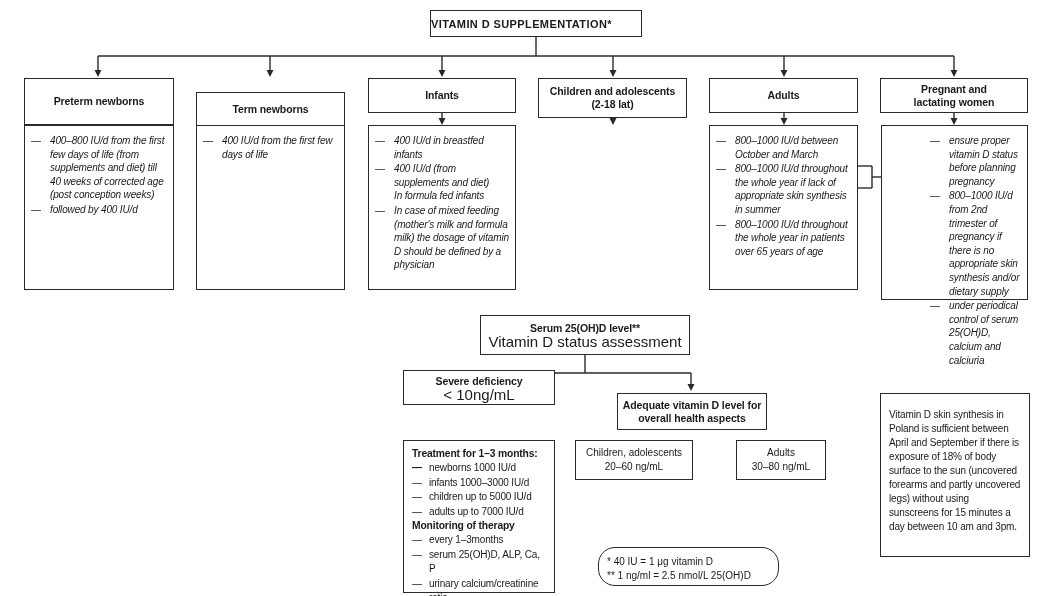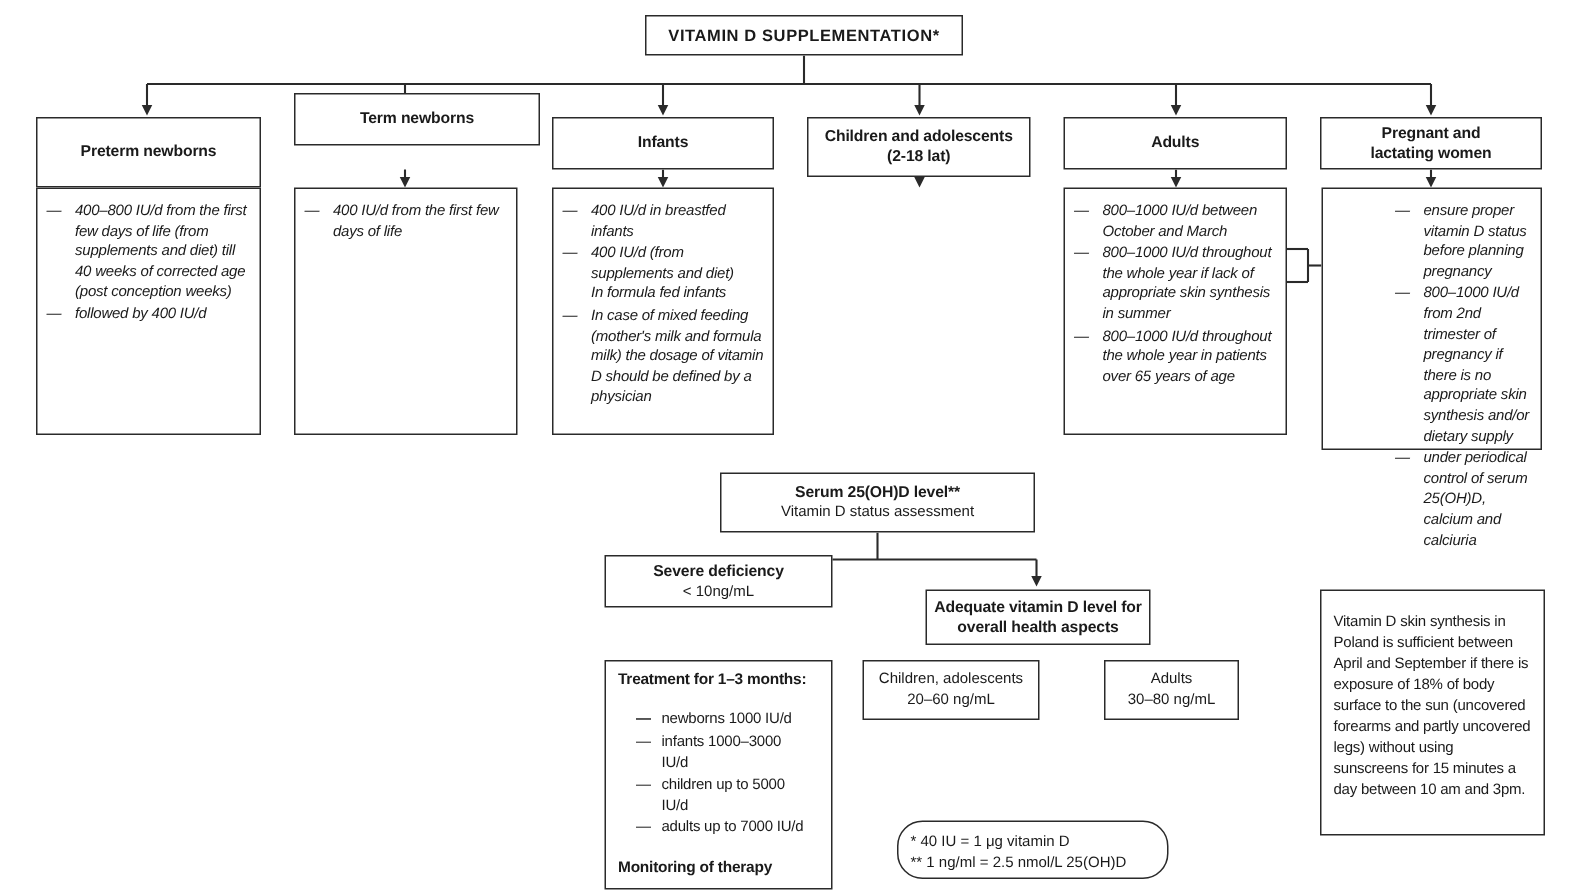--- a/index.html
+++ b/index.html
@@ -7,30 +7,30 @@
     position:relative;width:1046px;height:596px;background:#fff;
     font-family:"Liberation Sans",sans-serif;color:#1a1a1a;overflow:hidden;
   }
   .connectors{position:absolute;left:0;top:0;z-index:1;}
   .box{
     position:absolute;box-sizing:border-box;border:1.5px solid #2a2a2a;
     background:#fff;z-index:2;
   }
   .center-box{display:flex;flex-direction:column;align-items:center;justify-content:center;text-align:center;}
   .hdr{font-weight:bold;font-size:10.5px;line-height:13px;white-space:pre-line;letter-spacing:-0.1px;}
-  .title-box{display:flex;align-items:center;justify-content:center;}
+  .title-box{display:flex;align-items:center;justify-content:flex-start;}
   .title-text{font-weight:bold;font-size:11px;letter-spacing:0.4px;}
   .detail{padding:8px 6px 4px 6px;font-size:10px;line-height:13.6px;letter-spacing:-0.15px;font-style:italic;}
   ul.dashlist{list-style:none;margin:0;padding:0;}
   ul.dashlist li{position:relative;padding-left:19px;margin:0 0 1px 0;white-space:pre-line;}
   ul.dashlist li::before{content:"\2014";position:absolute;left:0;top:0;}
-  .sub{font-size:10px;line-height:13px;text-align:center;}
+  .sub{font-size:15px;line-height:13px;text-align:center;}
   .treatment{padding:6px 6px 4px 8px;font-size:10px;line-height:14.4px;letter-spacing:-0.15px;}
   .treatment .thead{font-weight:bold;font-size:10.3px;}
-  ul.tlist{list-style:none;margin:12px;padding:0;}
+  ul.tlist{list-style:none;margin:0;padding:0;}
   ul.tlist li{position:relative;padding-left:17px;white-space:pre-line;}
   ul.tlist li::before{content:"\2014";position:absolute;left:0;top:0;}
   ul.tlist li.firstbold::before{font-weight:bold;}
   .note{padding:14px 8px 6px 8px;font-size:10px;line-height:14px;letter-spacing:-0.15px;}
   .footnote{padding:7px 8px 4px 8px;font-size:10px;line-height:14px;}
   .rangebox{font-size:10px;line-height:14px;}
 </style>
 </head>
 <body>
 
@@ -79,21 +79,21 @@
     </g>
   </svg>
 
   <div class="box title-box" style="left:430px;top:10px;width:212px;height:27px;">
     <span class="title-text">VITAMIN D SUPPLEMENTATION*</span>
   </div>
 
   <div class="box center-box" style="left:24px;top:78px;width:150px;height:47px;">
     <span class="hdr">Preterm newborns</span>
   </div>
-  <div class="box center-box" style="left:196px;top:62px;width:164px;height:35px;align-items:center;">
+  <div class="box center-box" style="left:196px;top:92px;width:149px;height:35px;align-items:center;">
     <span class="hdr">Term newborns</span>
   </div>
   <div class="box center-box" style="left:368px;top:78px;width:148px;height:35px;">
     <span class="hdr">Infants</span>
   </div>
   <div class="box center-box" style="left:538px;top:78px;width:149px;height:40px;">
     <span class="hdr">Children and adolescents
 (2-18 lat)</span>
   </div>
   <div class="box center-box" style="left:709px;top:78px;width:149px;height:35px;">

